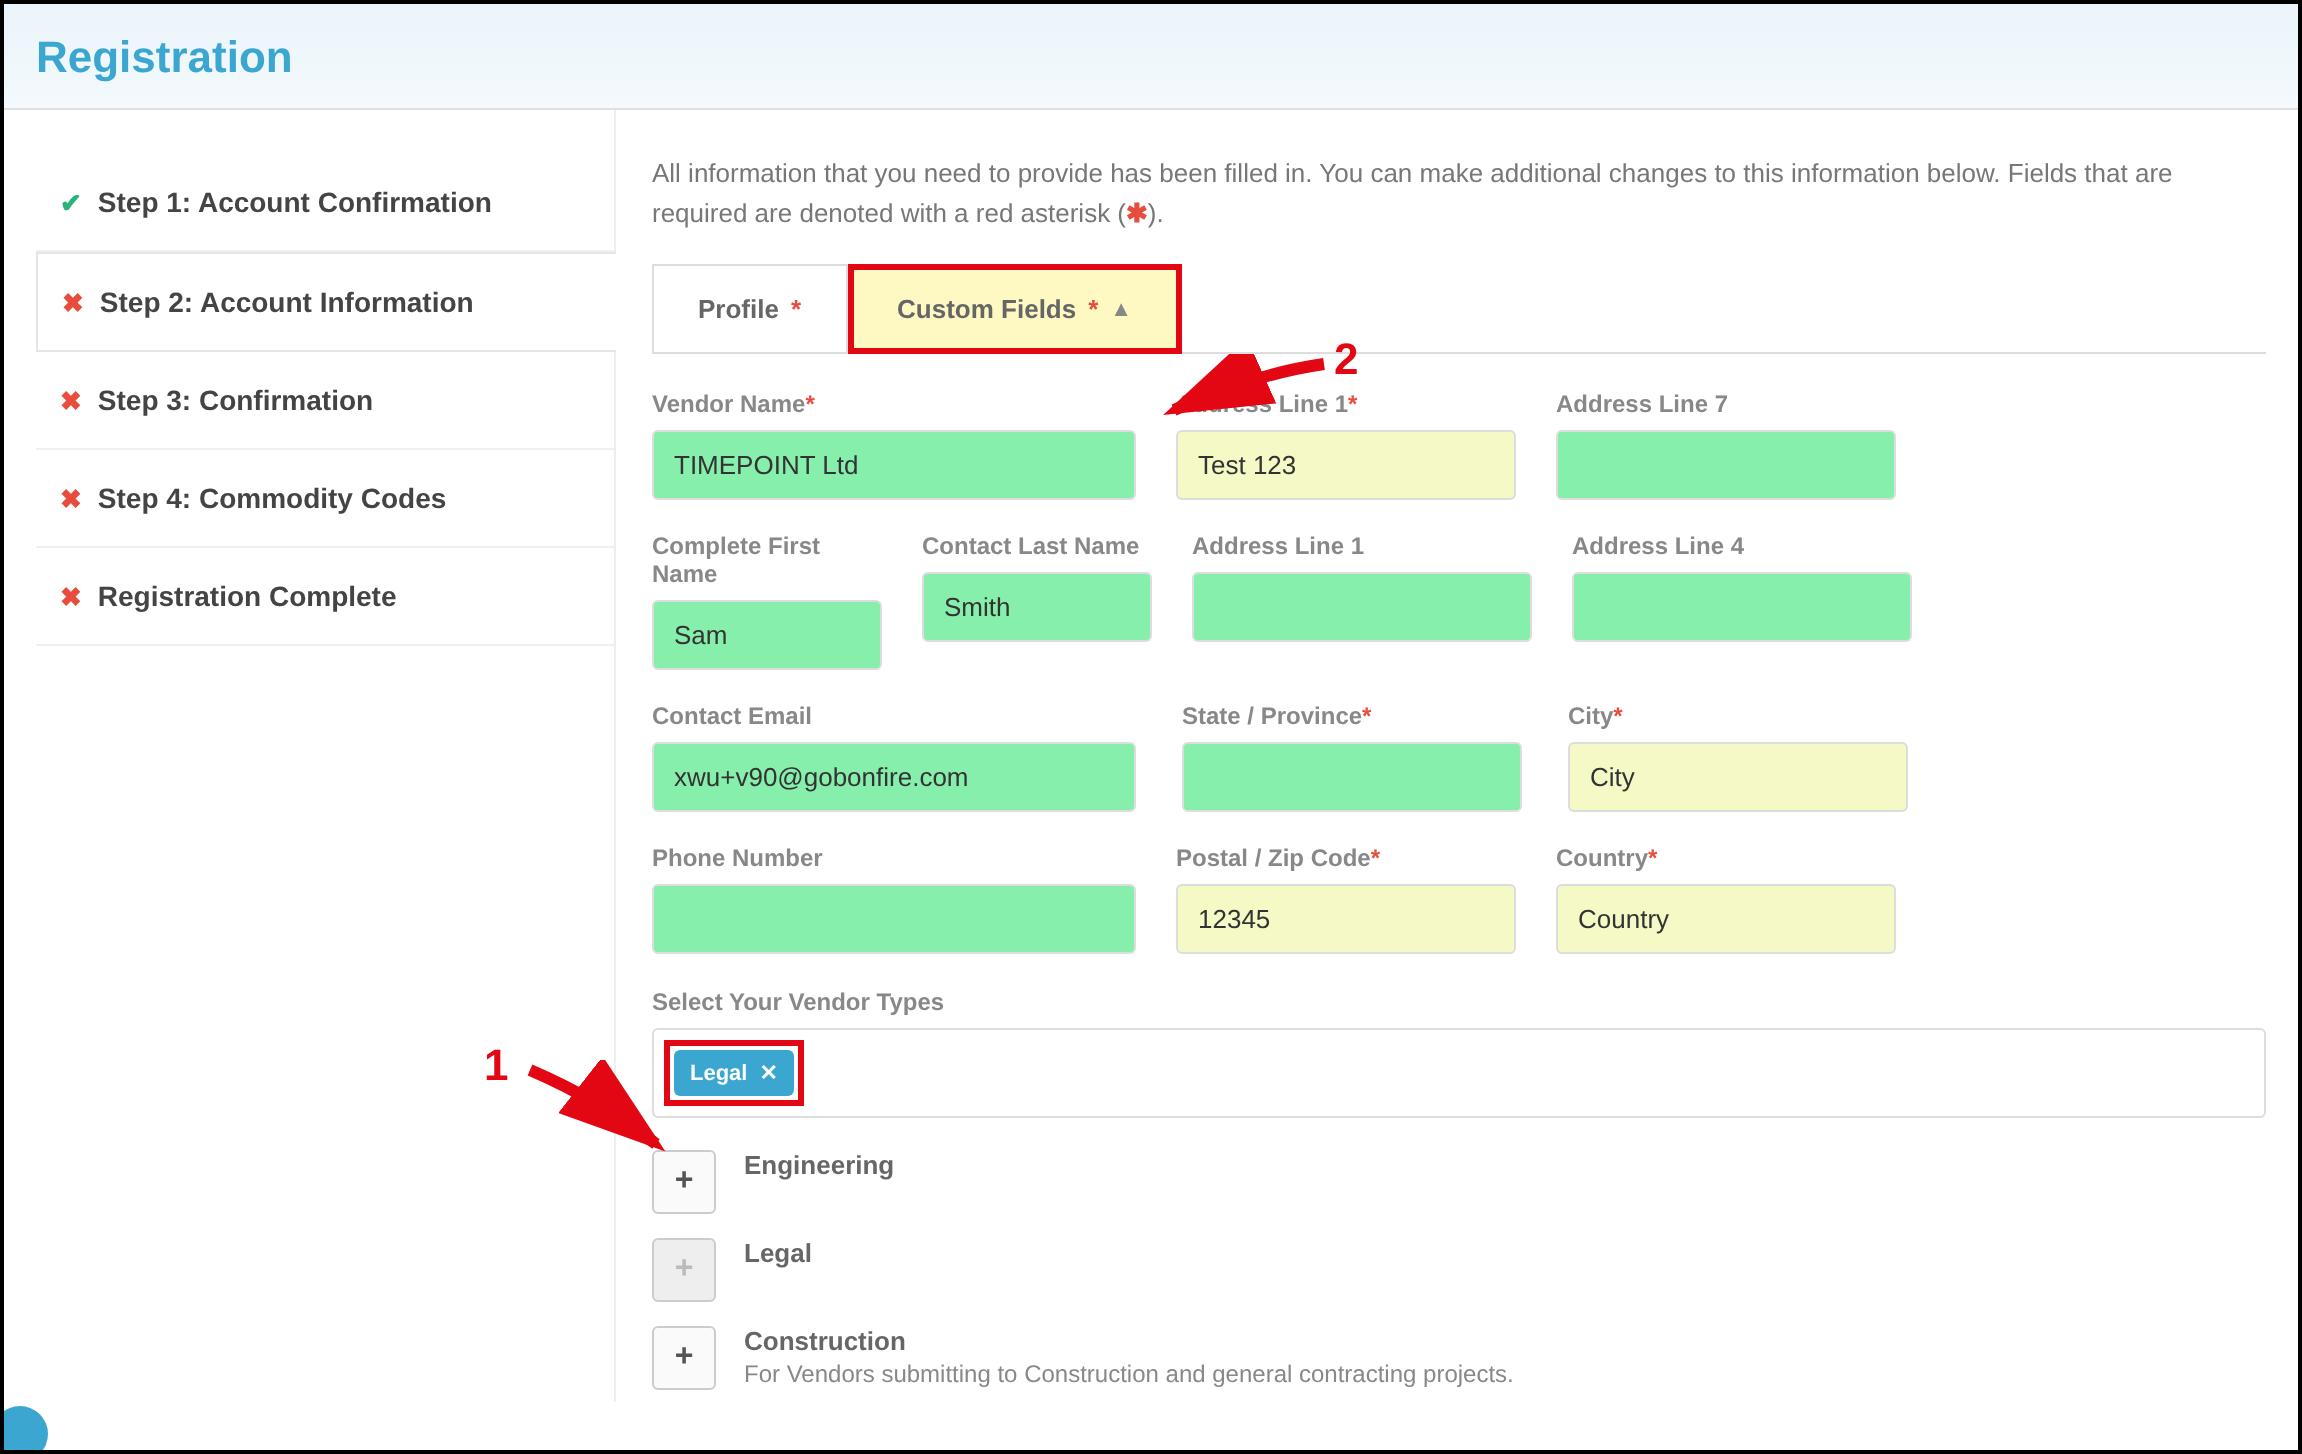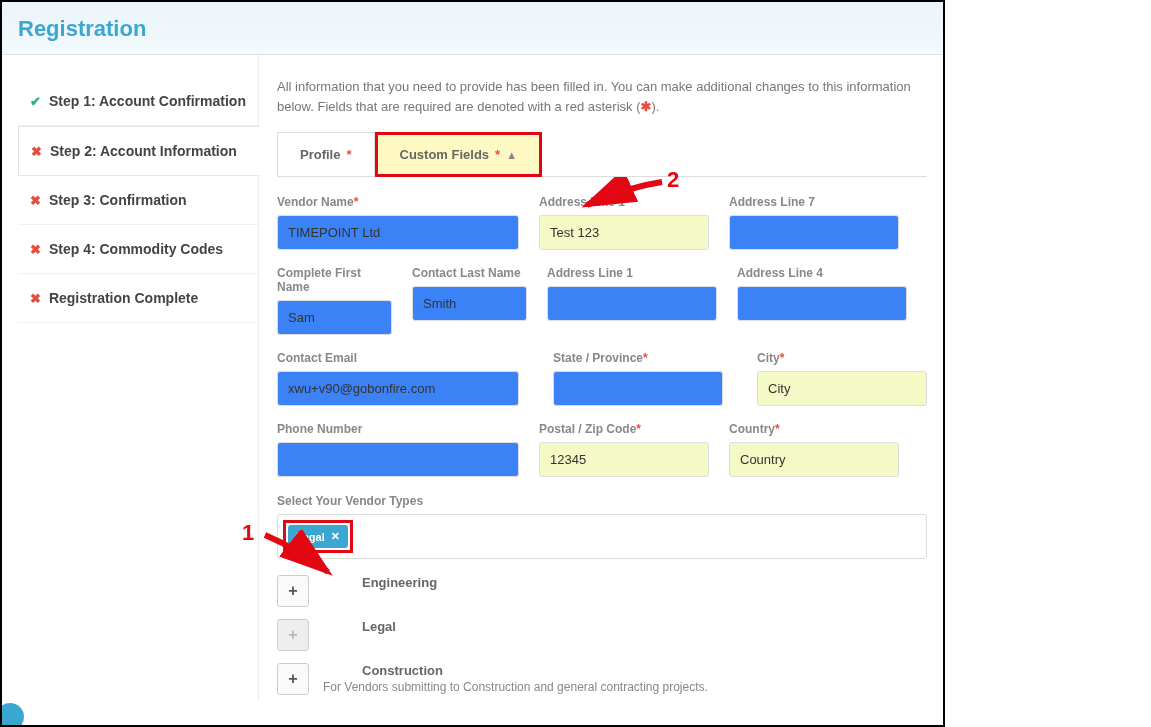--- a/index.html
+++ b/index.html
@@ -1,17 +1,17 @@
 <!DOCTYPE html>
 <html><head>
 <meta charset="utf-8">
 <style>
 * { box-sizing: border-box; margin: 0; padding: 0; }
 body { font-family: Arial, Helvetica, sans-serif; font-size: 13px; color: #555; background: #fff; }
-.page { width: 945px; height: 727px; border: 2px solid #000; overflow: hidden; position: relative; }
+.page { width: 1151px; height: 727px; border: 2px solid #000; overflow: hidden; position: relative; }
 .header { background: linear-gradient(#eaf4fa, #f4fafd); padding: 14px 16px 12px; border-bottom: 1px solid #e0e0e0; }
 .header h1 { color: #3ba7d1; font-size: 22px; font-weight: bold; }
 .subhead { padding: 16px 16px 14px; color: #666; font-weight: bold; font-size: 13px; border-bottom: 1px solid #eee; margin: 0 16px; }
 .content { display: flex; padding: 0 16px 0 16px; }
 .sidebar { width: 290px; padding: 22px 0 0 0; border-right: 1px solid #eee; }
 .step { padding: 16px 12px; font-size: 14px; color: #444; font-weight: bold; display: flex; align-items: center; gap: 8px; border-bottom: 1px solid #f0f0f0; }
 .step.active { background: #fff; border: 1px solid #e5e5e5; border-right: none; margin-right: -1px; }
 .step.complete .step-icon { color: #2ab27b; }
 .step.pending .step-icon { color: #e74c3c; }
 .step-icon { font-size: 13px; }
@@ -19,33 +19,33 @@
 .info-text { font-size: 13px; color: #777; line-height: 1.5; margin-bottom: 16px; }
 .asterisk-red { color: #e74c3c; font-weight: bold; }
 .tabs { display: flex; border-bottom: 1px solid #ddd; margin-bottom: 18px; }
 .tab { padding: 12px 22px; font-size: 13px; color: #666; font-weight: bold; border: 1px solid #ddd; border-bottom: none; background: #fff; cursor: pointer; display: flex; align-items: center; gap: 6px; }
 .tab.inactive { background: #fef9c3; border-color: transparent; border-bottom: 1px solid #ddd; margin-bottom: -1px; }
 .tab.inactive.highlighted { border: 3px solid #e30613; }
 .req { color: #e74c3c; }
 .warn-icon { color: #888; font-size: 11px; }
 .field { display: flex; flex-direction: column; gap: 6px; }
 .label { font-size: 12px; color: #888; font-weight: bold; }
-.input { border: 1px solid #ddd; border-radius: 3px; padding: 9px 10px; font-size: 13px; color: #333; width: 100%; background: #3b82f6; }
+.input { border: 1px solid #ddd; border-radius: 3px; padding: 9px 10px; font-size: 13px; color: #333; width: 100%; background: #86efac; }
 .input.hl { background: #f5f9c6; }
 .vendor-section { margin-top: 8px; }
 .tag-box { border: 1px solid #ddd; border-radius: 3px; padding: 10px; margin-top: 6px; }
 .tag { display: inline-flex; align-items: center; gap: 6px; background: #3ba7d1; color: #fff; font-size: 11px; font-weight: bold; padding: 5px 8px; border-radius: 3px; }
 .tag .x { cursor: pointer; font-weight: bold; }
 .tag-highlight { border: 3px solid #e30613; display: inline-block; padding: 2px; margin: -5px; }
 .vtype-list { margin-top: 10px; }
 .vtype-row { display: flex; gap: 14px; align-items: flex-start; padding: 6px 0; }
 .plus-btn { width: 32px; height: 32px; border: 1px solid #ccc; border-radius: 3px; background: #fafafa; display: flex; align-items: center; justify-content: center; font-size: 16px; font-weight: bold; color: #555; cursor: pointer; }
 .plus-btn.disabled { background: #eee; color: #bbb; cursor: default; }
 .vtype-info { flex: 1; }
-.vtype-name { font-weight: bold; color: #666; font-size: 13px; margin-left: 39px; }
+.vtype-name { font-weight: bold; color: #666; font-size: 13px; }
 .vtype-desc { color: #888; font-size: 12px; margin-top: 2px; }
 .annot { position: absolute; color: #e30613; font-size: 22px; font-weight: bold; pointer-events: none; }
 .arrow { position: absolute; pointer-events: none; }
 .circle-bl { position: absolute; left: -6px; bottom: -6px; width: 28px; height: 28px; background: #3ba7d1; border-radius: 50%; }
 </style>
 </head>
 <body>
 
 <div class="page">
   <div class="header">
@@ -120,21 +120,21 @@
         <div class="field">
           <span class="label">Address Line 1</span>
           <input class="input" value="" style="">
         </div>
         <div class="field">
           <span class="label">Address Line 4</span>
           <input class="input" value="" style="">
         </div>
       </div>
 
-      <div style="display:grid; grid-template-columns: 242px 170px 170px; gap:34px; margin-bottom:16px;">
+      <div style="display:grid; grid-template-columns: 242px 170px 170px; gap:23px; margin-bottom:16px;">
         <div class="field">
           <span class="label">Contact Email</span>
           <input class="input" value="xwu+v90@gobonfire.com" style="">
         </div>
         <div class="field">
           <span class="label"><span>State / Province</span><span class="req">*</span></span>
           <input class="input" value="" style="">
         </div>
         <div class="field">
           <span class="label"><span>City</span><span class="req">*</span></span>

